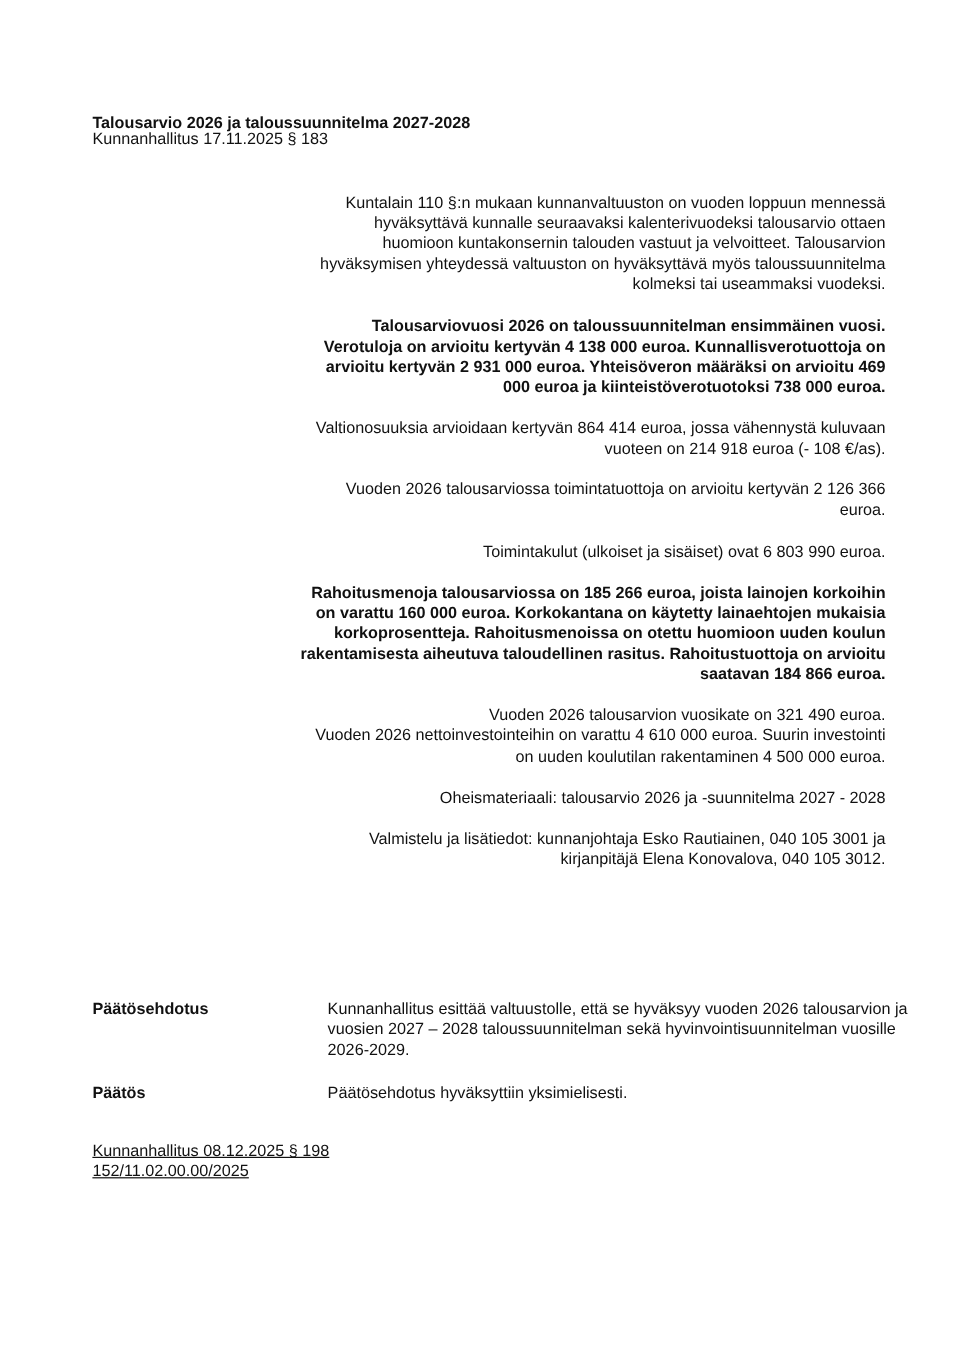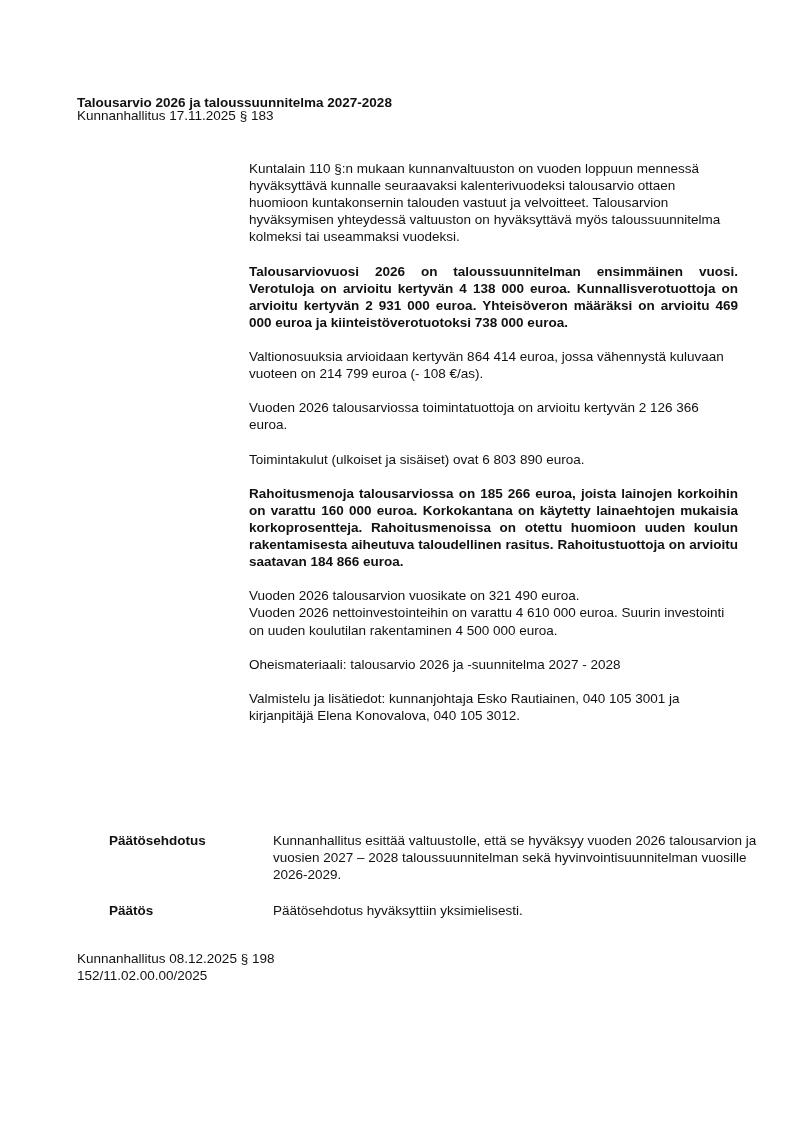--- a/index.html
+++ b/index.html
@@ -2,43 +2,43 @@
 <html><head>
 <meta charset="utf-8">
 <style>
   html, body { margin: 0; padding: 0; background: #ffffff; }
   body { width: 794px; height: 1122px; position: relative; overflow: hidden;
          font-family: "Liberation Sans", sans-serif; color: #111; }
   .page { position: absolute; left: 0; top: 0; width: 794px; height: 1122px; }
   .title { position: absolute; left: 77px; top: 73px; font-size: 13.5px; font-weight: bold; letter-spacing: 0; margin-top: 22px; }
   .meeting1 { position: absolute; left: 77px; top: 108px; font-size: 13.5px; }
   .body-col { position: absolute; left: 249px; top: 160px; width: 489px; font-size: 13.5px; line-height: 17.1px; }
-  .body-col p { margin: 0 0 17.1px 0; }
+  .body-col p { margin: 0 0 17.1px 0; text-align: right; }
   .just { text-align: justify; font-weight: bold; }
   .row { position: absolute; left: 77px; width: 662px; font-size: 13.5px; line-height: 17.1px; }
-  .row .lbl { position: absolute; left: 0; top: 0; font-weight: bold; margin-left: 32px; }
+  .row .lbl { position: absolute; left: 0; top: 0; font-weight: bold; }
   .row .txt { position: absolute; left: 172px; top: 0; width: 489px; margin-left: 24px; }
   .proposal { top: 832px; }
   .decision { top: 902px; }
   .footer { position: absolute; left: 77px; top: 950px; font-size: 13.5px; line-height: 17px; }
-  .footer div { white-space: nowrap; }
+  .footer div { white-space: nowrap; text-decoration: underline; }
 </style>
 </head>
 <body>
 
 <div class="page">
   <div class="title">Talousarvio 2026 ja taloussuunnitelma 2027-2028</div>
   <div class="meeting1">Kunnanhallitus 17.11.2025 § 183</div>
 
   <div class="body-col">
     <p>Kuntalain 110 §:n mukaan kunnanvaltuuston on vuoden loppuun mennessä hyväksyttävä kunnalle seuraavaksi kalenterivuodeksi talousarvio ottaen huomioon kuntakonsernin talouden vastuut ja velvoitteet. Talousarvion hyväksymisen yhteydessä valtuuston on hyväksyttävä myös taloussuunnitelma kolmeksi tai useammaksi vuodeksi.</p>
     <p class="just">Talousarviovuosi 2026 on taloussuunnitelman ensimmäinen vuosi. Verotuloja on arvioitu kertyvän 4 138 000 euroa. Kunnallisverotuottoja on arvioitu kertyvän 2 931 000 euroa. Yhteisöveron määräksi on arvioitu 469 000 euroa ja kiinteistöverotuotoksi 738 000 euroa.</p>
-    <p>Valtionosuuksia arvioidaan kertyvän 864 414 euroa, jossa vähennystä kuluvaan vuoteen on 214 799 euroa (- 108 €/as).</p>
+    <p>Valtionosuuksia arvioidaan kertyvän 864 414 euroa, jossa vähennystä kuluvaan vuoteen on 214 918 euroa (- 108 €/as).</p>
     <p>Vuoden 2026 talousarviossa toimintatuottoja on arvioitu kertyvän 2 126 366 euroa.</p>
-    <p>Toimintakulut (ulkoiset ja sisäiset) ovat 6 803 890 euroa.</p>
+    <p>Toimintakulut (ulkoiset ja sisäiset) ovat 6 803 990 euroa.</p>
     <p class="just">Rahoitusmenoja talousarviossa on 185 266 euroa, joista lainojen korkoihin on varattu 160 000 euroa. Korkokantana on käytetty lainaehtojen mukaisia korkoprosentteja. Rahoitusmenoissa on otettu huomioon uuden koulun rakentamisesta aiheutuva taloudellinen rasitus. Rahoitustuottoja on arvioitu saatavan 184 866 euroa.</p>
     <p style="margin-bottom:0">Vuoden 2026 talousarvion vuosikate on 321 490 euroa.</p>
     <p>Vuoden 2026 nettoinvestointeihin on varattu 4 610 000 euroa. Suurin investointi on uuden koulutilan rakentaminen 4 500 000 euroa.</p>
     <p>Oheismateriaali: talousarvio 2026 ja -suunnitelma 2027 - 2028</p>
     <p>Valmistelu ja lisätiedot: kunnanjohtaja Esko Rautiainen, 040 105 3001 ja kirjanpitäjä Elena Konovalova, 040 105 3012.</p>
   </div>
 
   <div class="row proposal">
     <div class="lbl">Päätösehdotus</div>
     <div class="txt">Kunnanhallitus esittää valtuustolle, että se hyväksyy vuoden 2026 talousarvion ja vuosien 2027 – 2028 taloussuunnitelman sekä hyvinvointisuunnitelman vuosille 2026-2029.</div>

